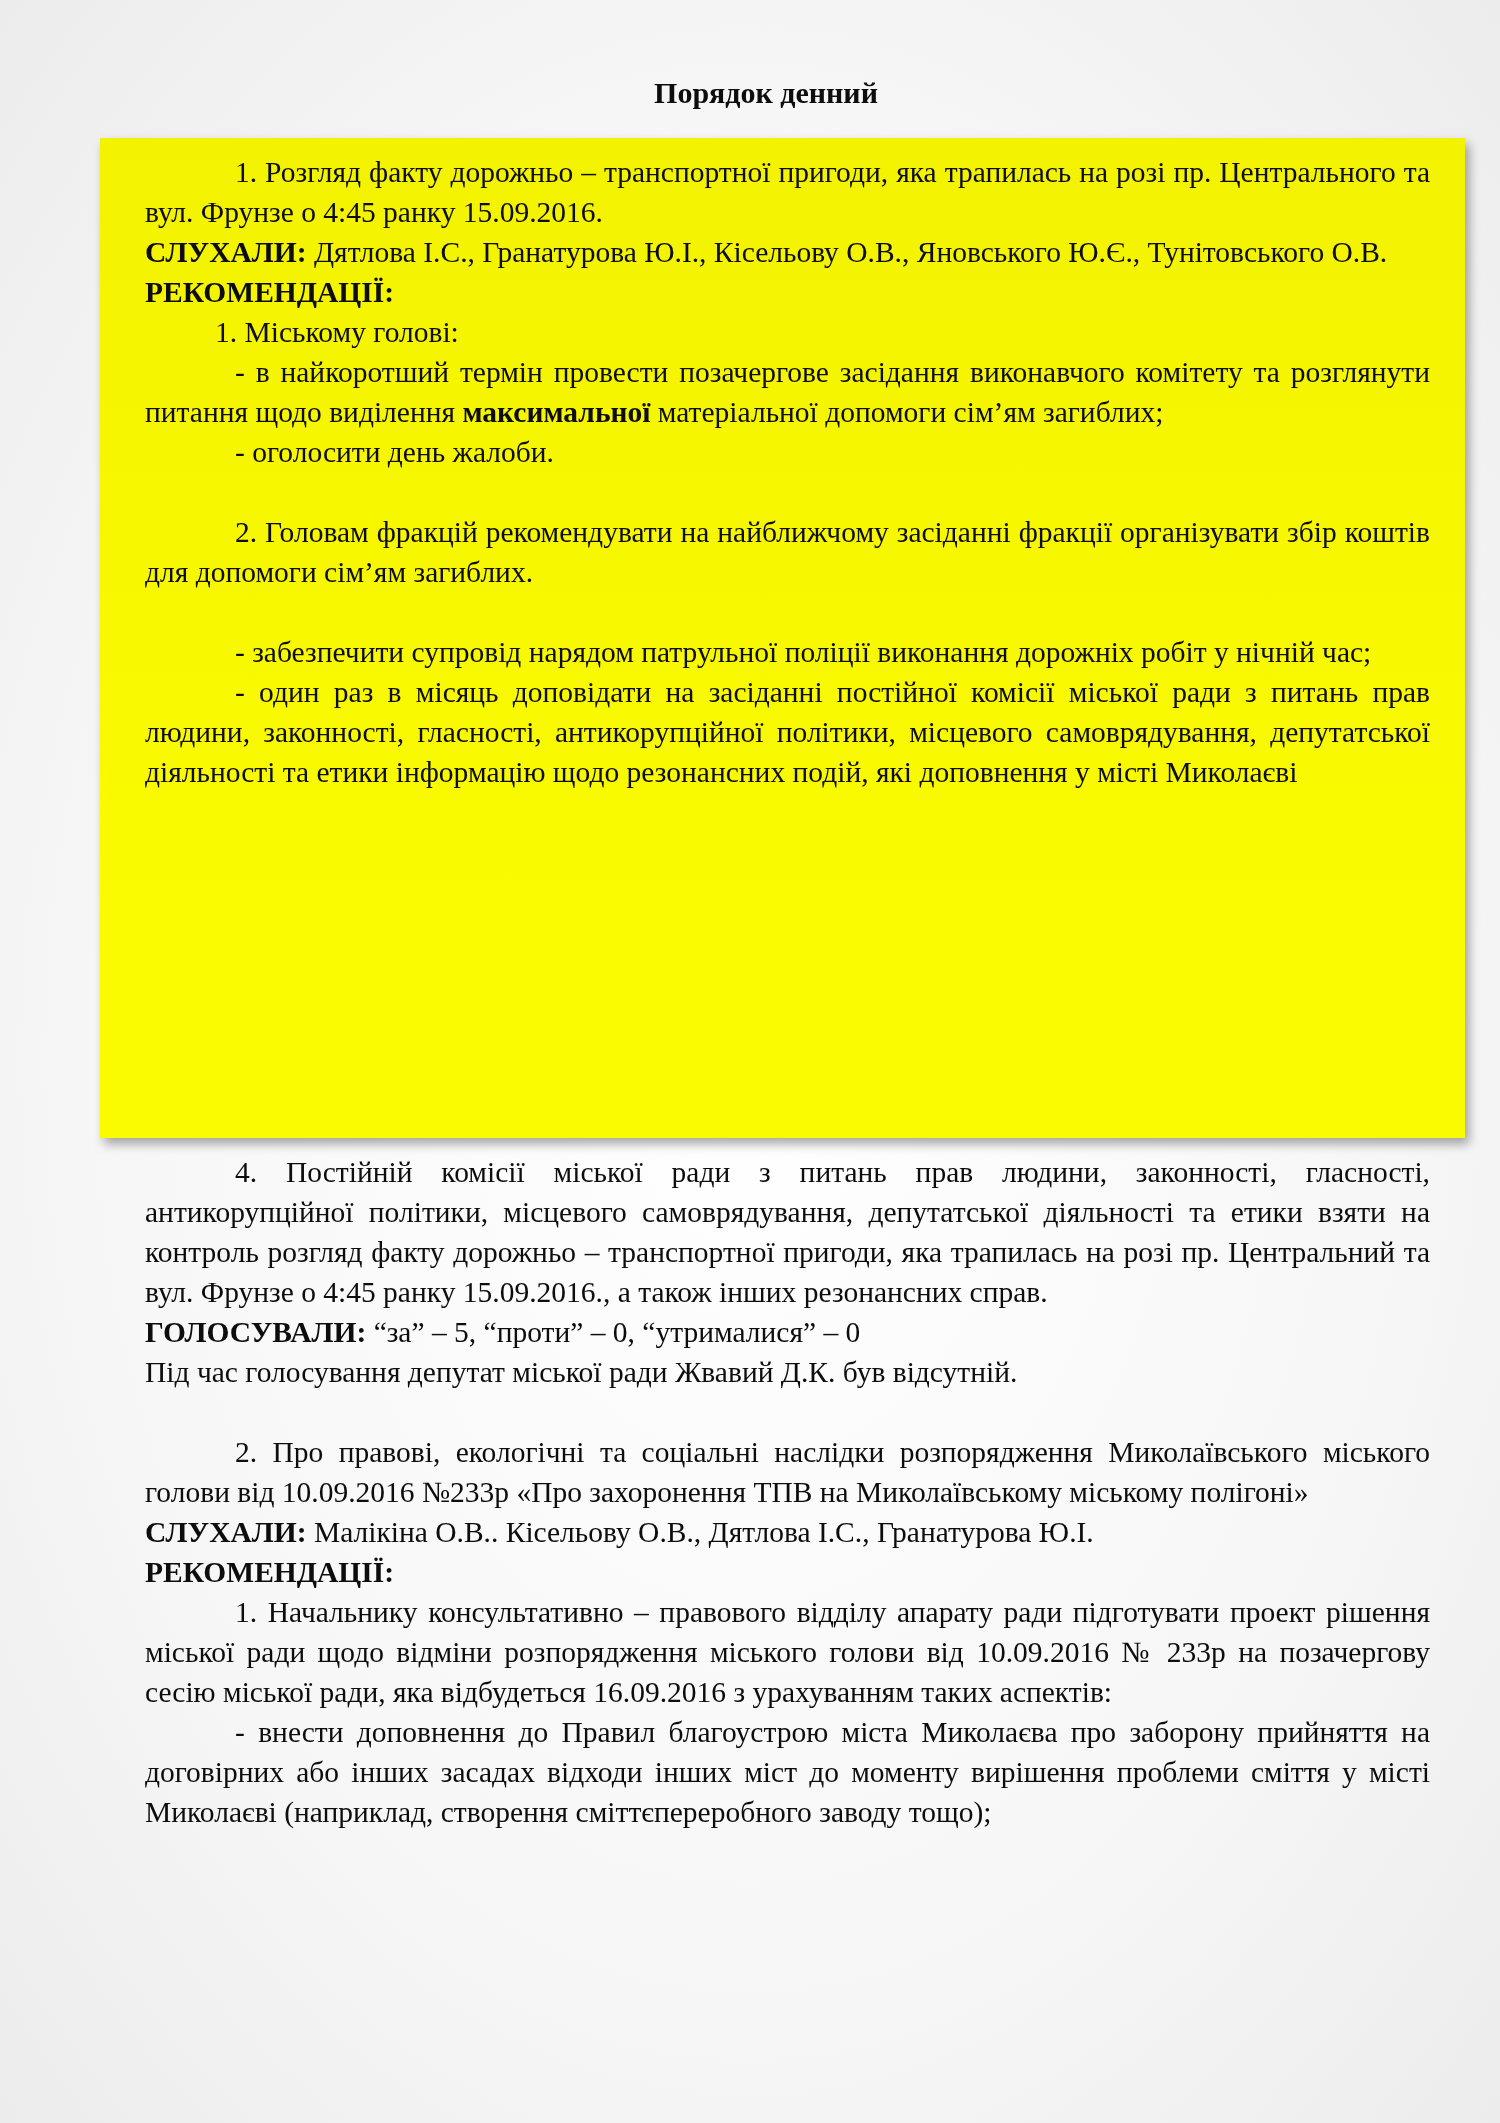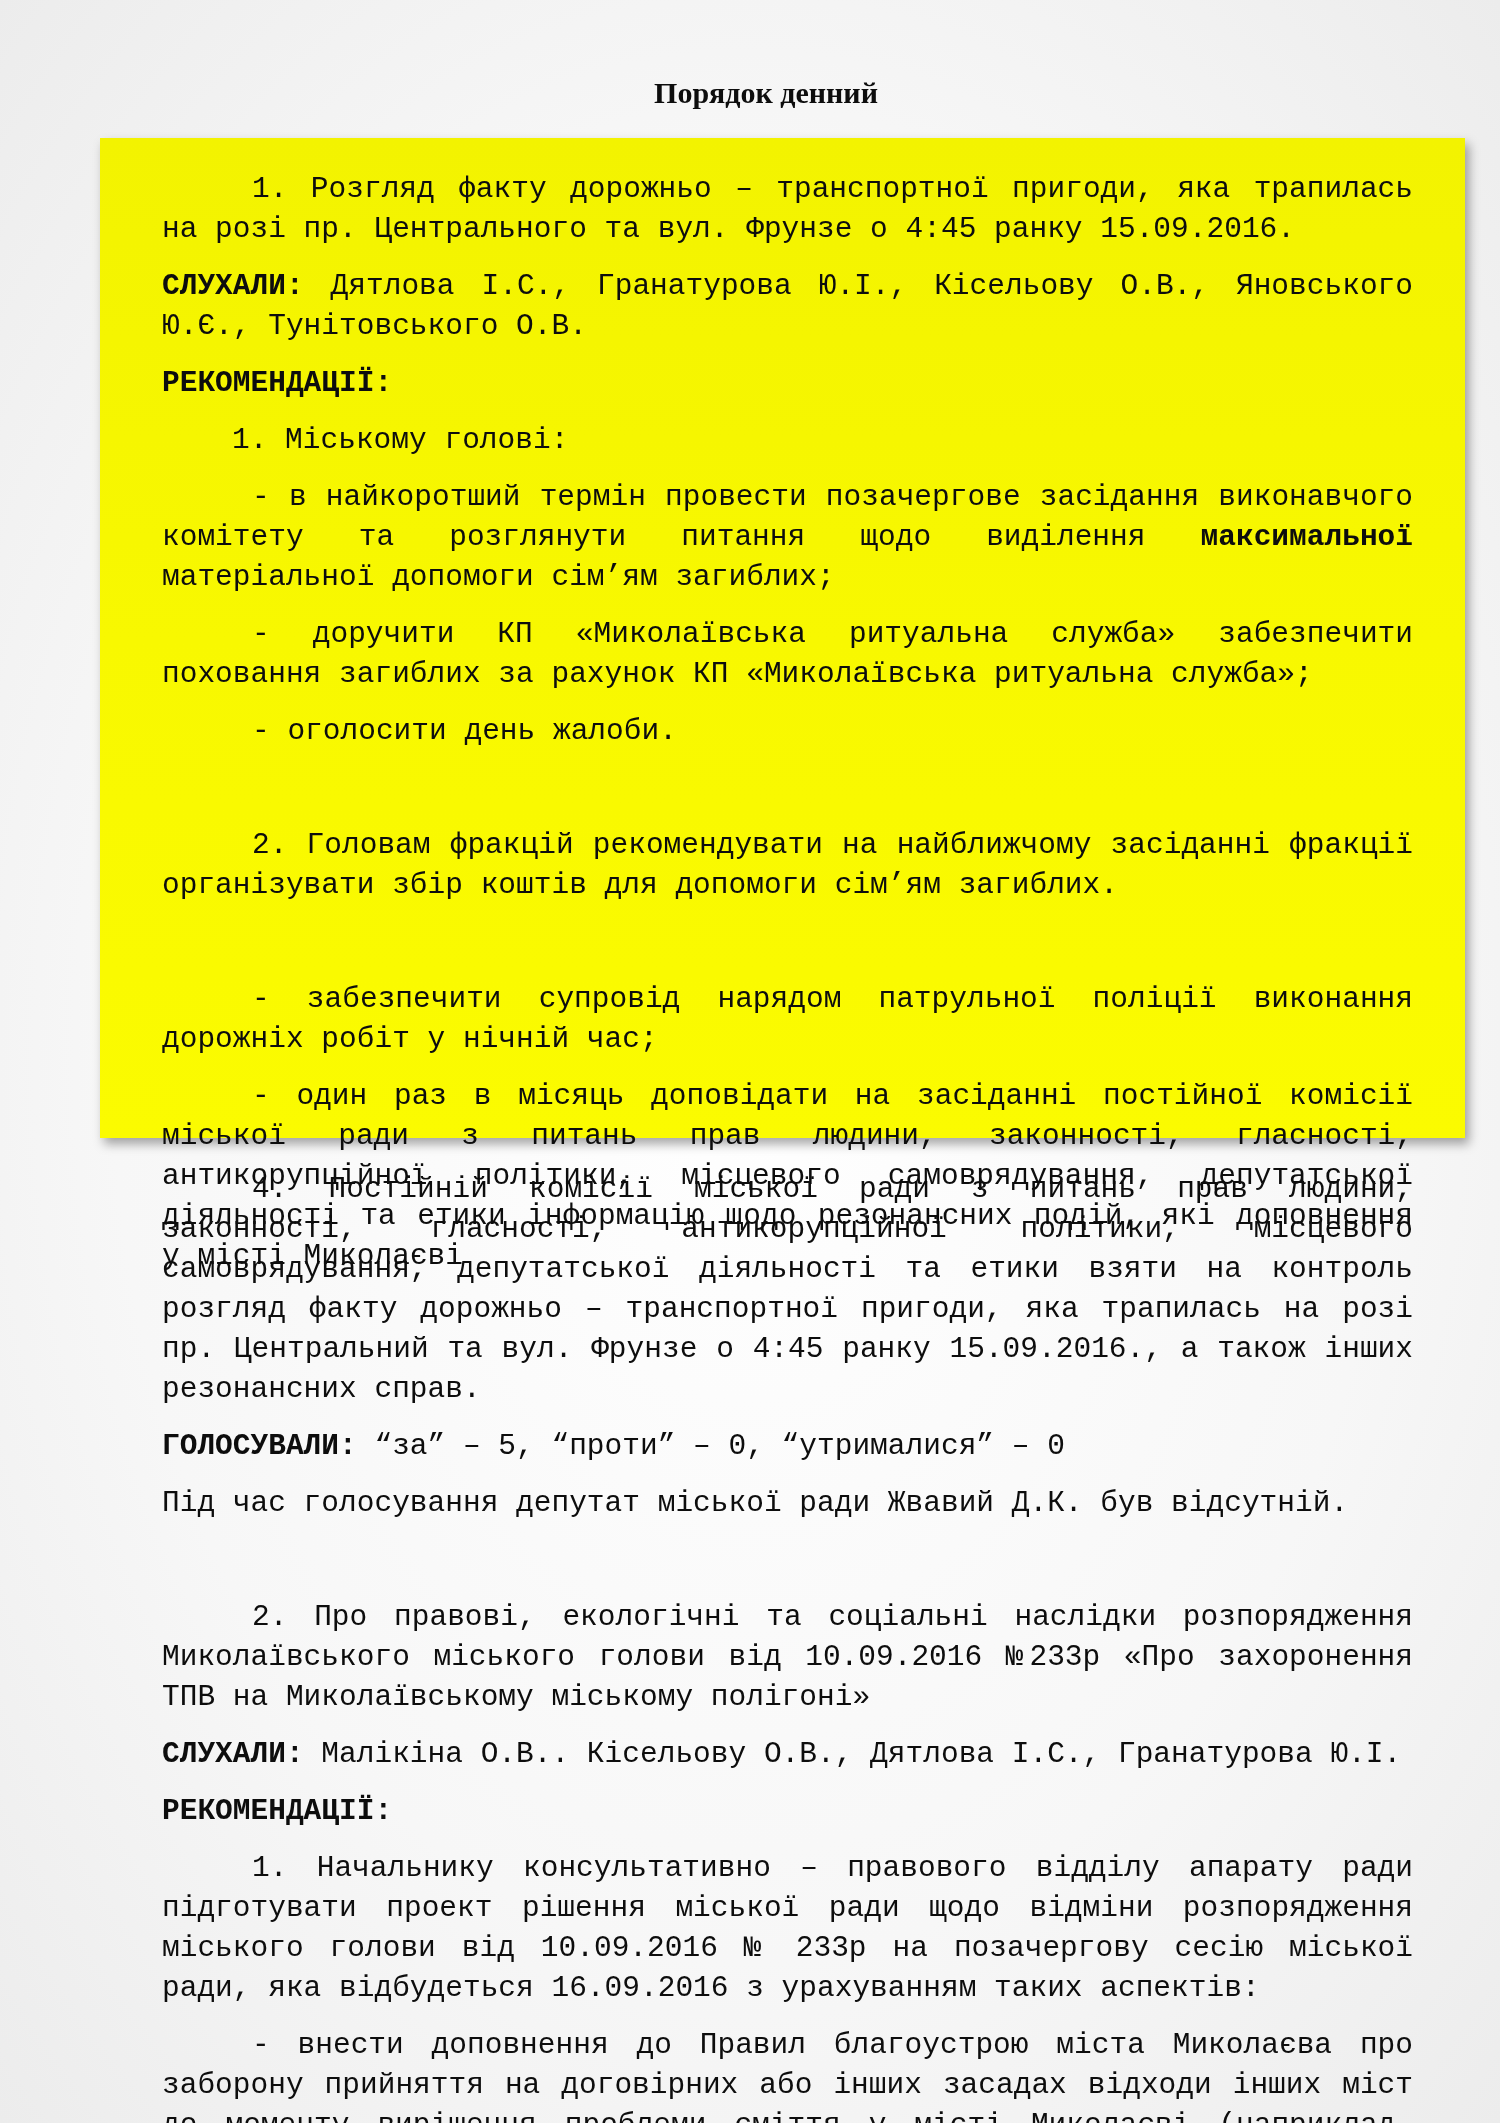--- a/index.html
+++ b/index.html
@@ -35,44 +35,42 @@
   .content {
     position: absolute;
     left: 145px;
     width: 1285px;
     font-size: 29.5px;
     line-height: 40px;
   }
   .box-content { top: 152px; }
   .after-content { top: 1152px; }
   p {
-    margin: 17px;
+    margin: 0;
     text-align: justify;
     text-align-last: left;
-    font-family: Liberation Mono, monospace;
   }
   .indent { text-indent: 90px; }
   .indent-small { text-indent: 70px; }
   .blank { height: 40px; }
   b { font-weight: bold; }
 </style>
 </head>
 <body>
 
 <div class="title">Порядок денний</div>
 
 <div class="highlight-box"></div>
 
 <div class="content box-content">
   <p class="indent">1. Розгляд факту дорожньо – транспортної пригоди, яка трапилась на розі пр. Центрального та вул. Фрунзе о  4:45 ранку 15.09.2016.</p>
   <p><b>СЛУХАЛИ:</b><span> Дятлова І.С., Гранатурова Ю.І., Кісельову О.В., Яновського Ю.Є., Тунітовського О.В.</span></p>
   <p><b>РЕКОМЕНДАЦІЇ:</b></p>
   <p class="indent-small">1. Міському голові:</p>
   <p class="indent"><span>- в найкоротший термін провести позачергове засідання виконавчого комітету та розглянути питання щодо виділення </span><b>максимальної</b><span> матеріальної допомоги сім’ям загиблих;</span></p>
-  <p class="indent">- доручити КП «Миколаївська ритуальна служба» забезпечити поховання загиблих за рахунок КП «Миколаївська ритуальна служба»;</p>
   <p class="indent">- оголосити день жалоби.</p>
   <div class="blank"></div>
   <p class="indent">2. Головам фракцій рекомендувати на найближчому засіданні фракції організувати збір коштів для допомоги сім’ям загиблих.</p>
   <div class="blank"></div>
   <p class="indent">- забезпечити супровід нарядом патрульної поліції виконання дорожніх робіт у нічній час;</p>
   <p class="indent">- один раз в місяць доповідати на засіданні постійної комісії міської ради з питань прав людини, законності, гласності, антикорупційної політики, місцевого самоврядування, депутатської діяльності та етики інформацію щодо резонансних подій, які доповнення у місті Миколаєві</p>
 </div>
 
 <div class="content after-content">
   <p class="indent">4. Постійній комісії міської ради з питань прав людини, законності, гласності, антикорупційної політики, місцевого самоврядування, депутатської діяльності та етики взяти на контроль розгляд факту дорожньо – транспортної пригоди, яка трапилась на розі пр. Центральний та вул. Фрунзе о  4:45 ранку 15.09.2016., а також інших резонансних справ.</p>

